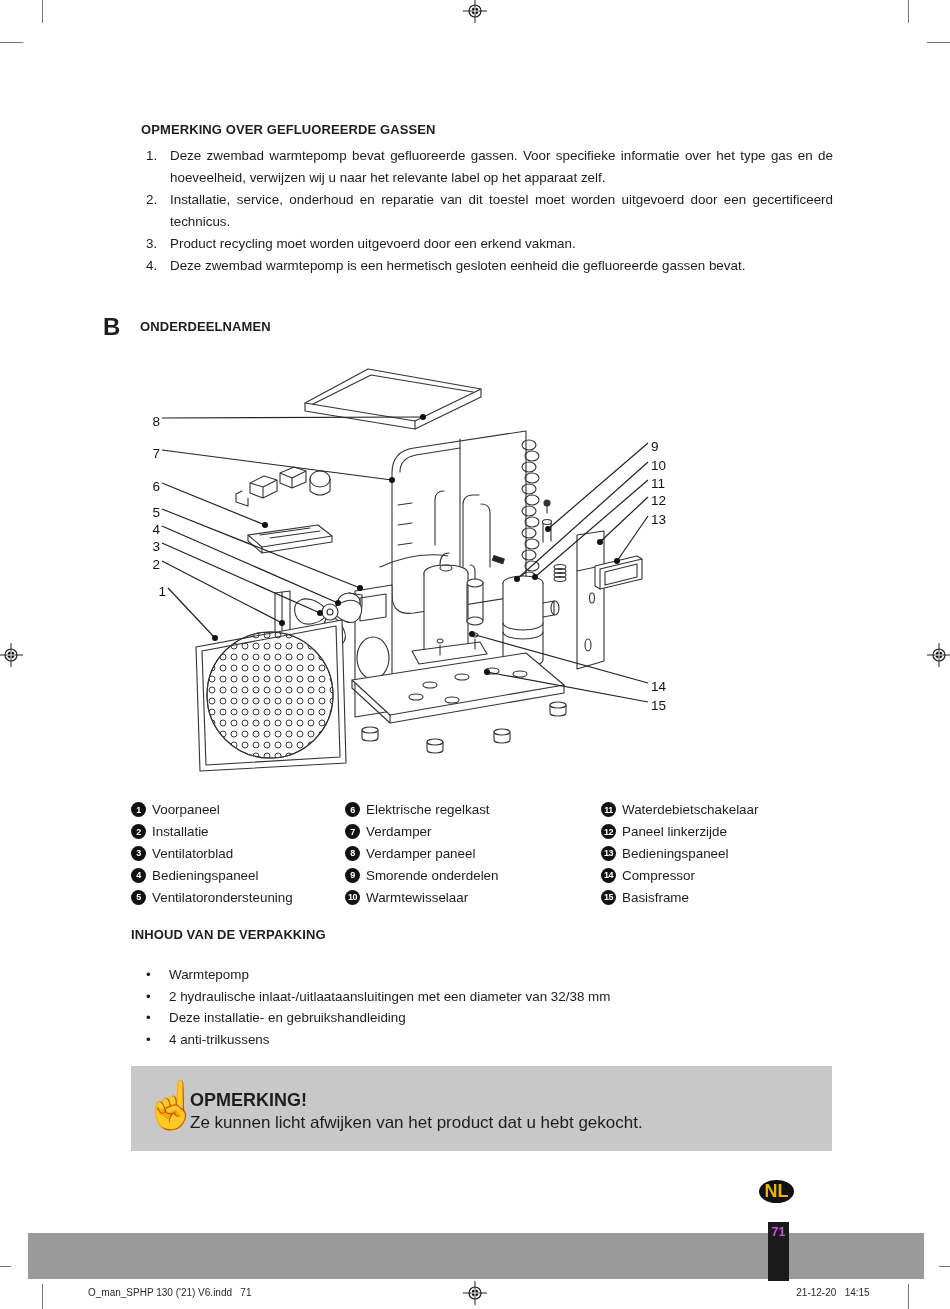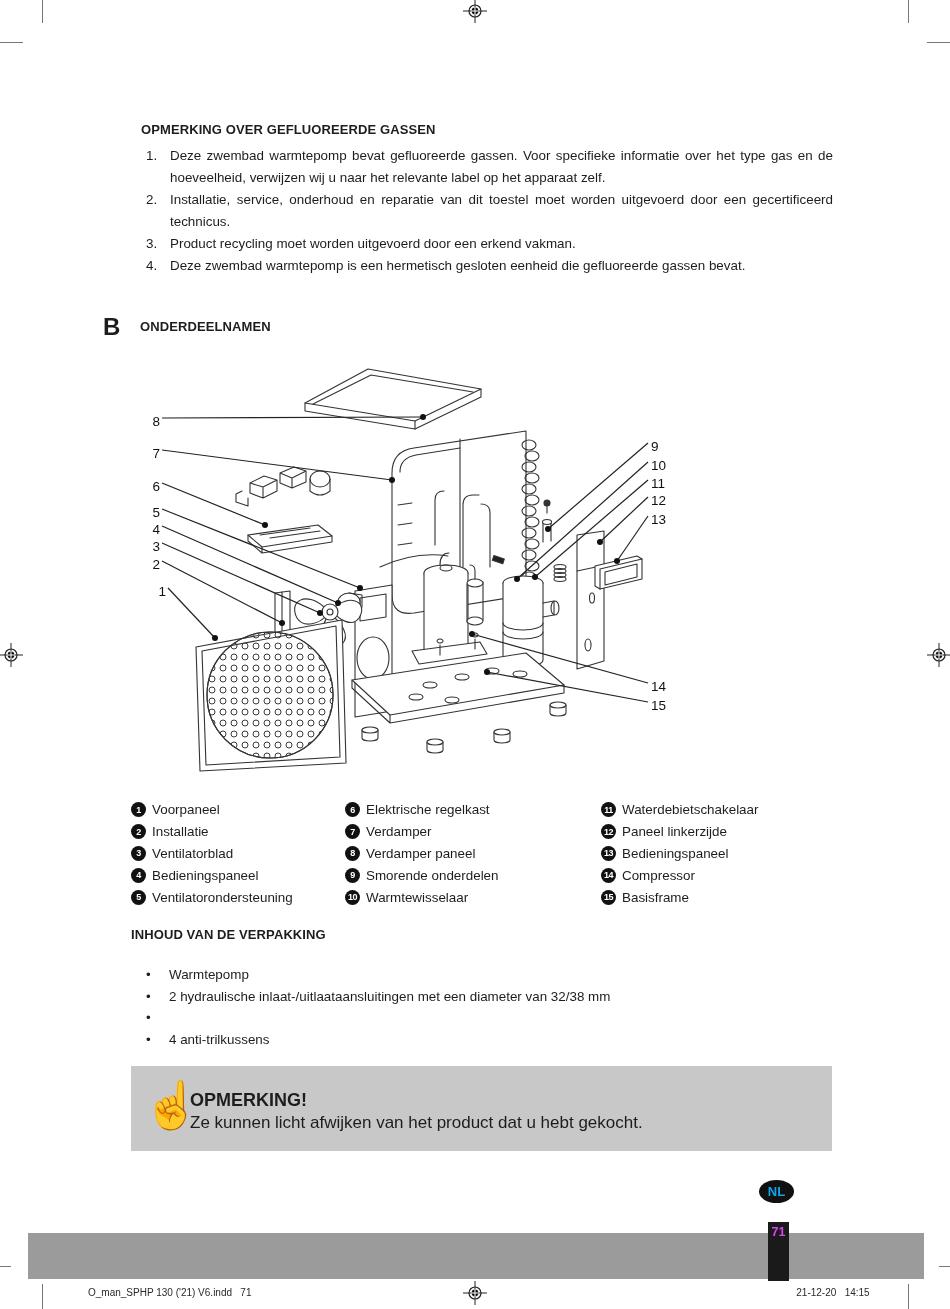--- a/index.html
+++ b/index.html
@@ -42,21 +42,21 @@
 
   
   .notebox { background:#c8c8c8; }
   .hand { font-size:46px; line-height:1; color:#1a1a1a; }
   .notetitle { font-size:18px; font-weight:bold; }
   .notetext { font-size:17px; }
 
   
   .nl-badge {
     width:35px; height:23px; background:#111; border-radius:50%;
-    color:#0ea5e9; font-weight:bold; font-size:13px;
+    color:#eab308; font-weight:bold; font-size:18px;
     display:flex; align-items:center; justify-content:center;
   }
   .graybar { background:#9b9b9b; }
   .pagenumbox { background:#1a1a1a; color:#d946ef; font-size:12.5px; font-weight:bold; text-align:center; }
   .footer-small { font-size:10px; color:#2a2a2a; white-space:pre; }
 </style>
 </head>
 <body>
 
 <div class="page">
@@ -417,20 +417,21 @@
     <div class="row">
       <span class="b">•</span>
       <span>Warmtepomp</span>
     </div>
     <div class="row">
       <span class="b">•</span>
       <span>2 hydraulische inlaat-/uitlaataansluitingen met een diameter van 32/38 mm</span>
     </div>
     <div class="row">
       <span class="b">•</span>
+      <span>Deze installatie- en gebruikshandleiding</span>
     </div>
     <div class="row">
       <span class="b">•</span>
       <span>4 anti-trilkussens</span>
     </div>
   </div>
 
   <div class="abs notebox" style="left:131px;top:1066px;width:701px;height:85px">
     <div class="abs hand" style="left:12px;top:16px">☝</div>
     <div class="abs notetitle" style="left:59px;top:24px">OPMERKING!</div>

